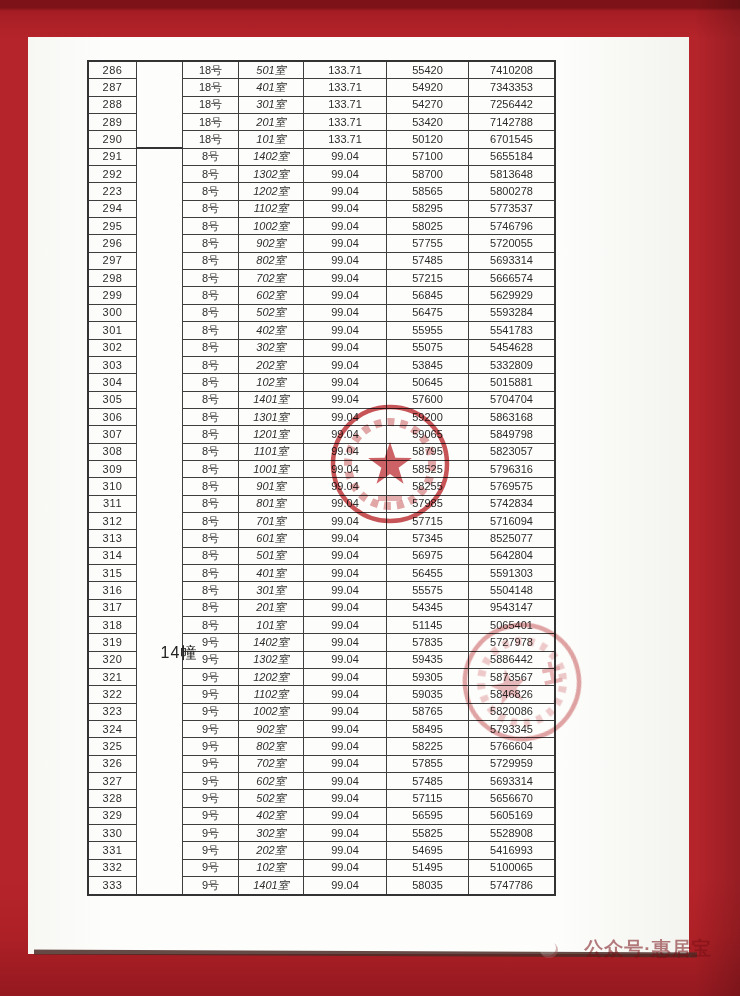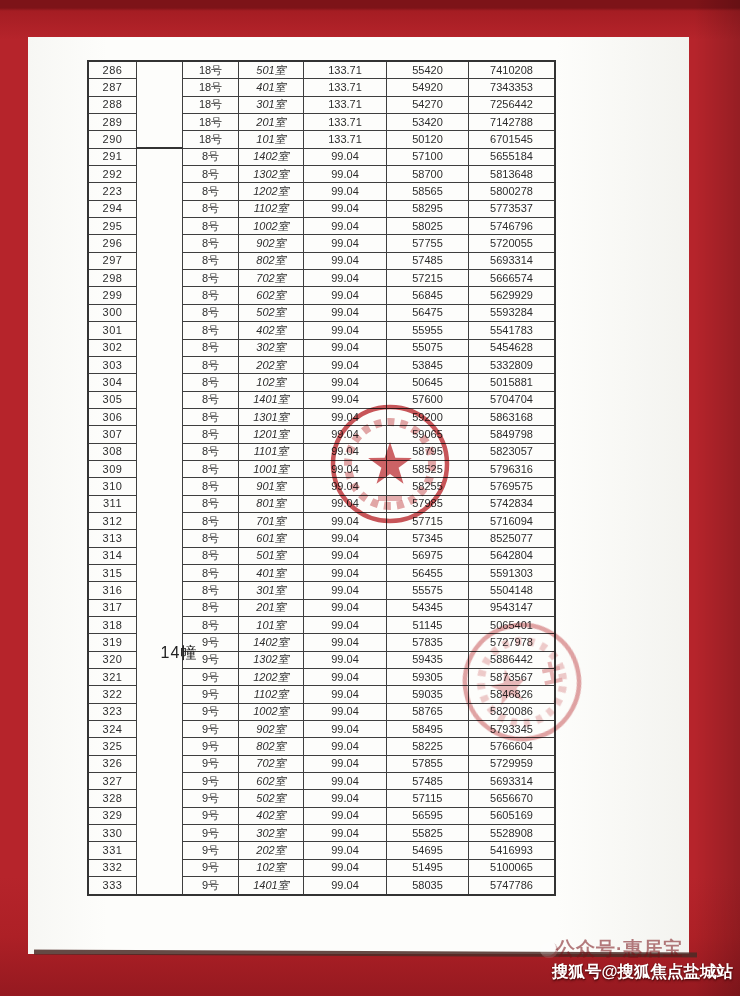--- a/index.html
+++ b/index.html
@@ -29,21 +29,21 @@
   td.c6{width:81px;margin-top:6px;}
   td.c7{width:85px;}
   .building-label{position:absolute;left:122px;top:606px;width:58px;text-align:center;
     font-size:16px;color:#222;letter-spacing:1px;}
   
   .stamp{position:absolute;mix-blend-mode:multiply;pointer-events:none;}
   .stamp1{left:298px;top:363px;width:128px;height:128px;opacity:0.88;filter:blur(0.5px);}
   .stamp2{left:430px;top:581px;width:128px;height:128px;opacity:0.5;filter:blur(0.6px);transform:rotate(-12deg);}
   
   .wm-faint{position:absolute;left:556px;top:936px;width:184px;font-size:19px;font-weight:bold;
-    color:rgba(118,15,20,0.55);letter-spacing:1px;white-space:nowrap;}
+    color:rgba(118,15,20,0.55);letter-spacing:1px;white-space:nowrap;text-align:center;}
   .wm-main{position:absolute;left:552px;top:961px;width:188px;font-size:16.5px;font-weight:bold;
     color:#ffffff;letter-spacing:0px;white-space:nowrap;
     text-shadow:1px 1px 0 rgba(92,10,13,0.9),-1px 0 0 rgba(92,10,13,0.45),0 2px 2px rgba(60,5,8,0.5);}
   .wm-icon{position:absolute;left:540px;top:942px;width:18px;height:16px;border-radius:50%;
     background:rgba(255,255,255,0.22);box-shadow:inset -2px -2px 0 rgba(120,15,20,0.3);}
 </style>
 </head>
 <body>
 
 <div class="stage">
@@ -461,15 +461,14 @@
         <line x1="86" y1="70" x2="104" y2="70"></line>
       </g>
     </svg>
   </div>
 
   <div class="page-bottom-shadow"></div>
   <div class="right-shade"></div>
 
   <div class="wm-icon"></div>
   <div class="wm-faint">公众号·惠居宝</div>
-  <div class="wm-main">搜狐号@搜狐焦点盐城站</div>
 
 </div>
 
 </body></html>

